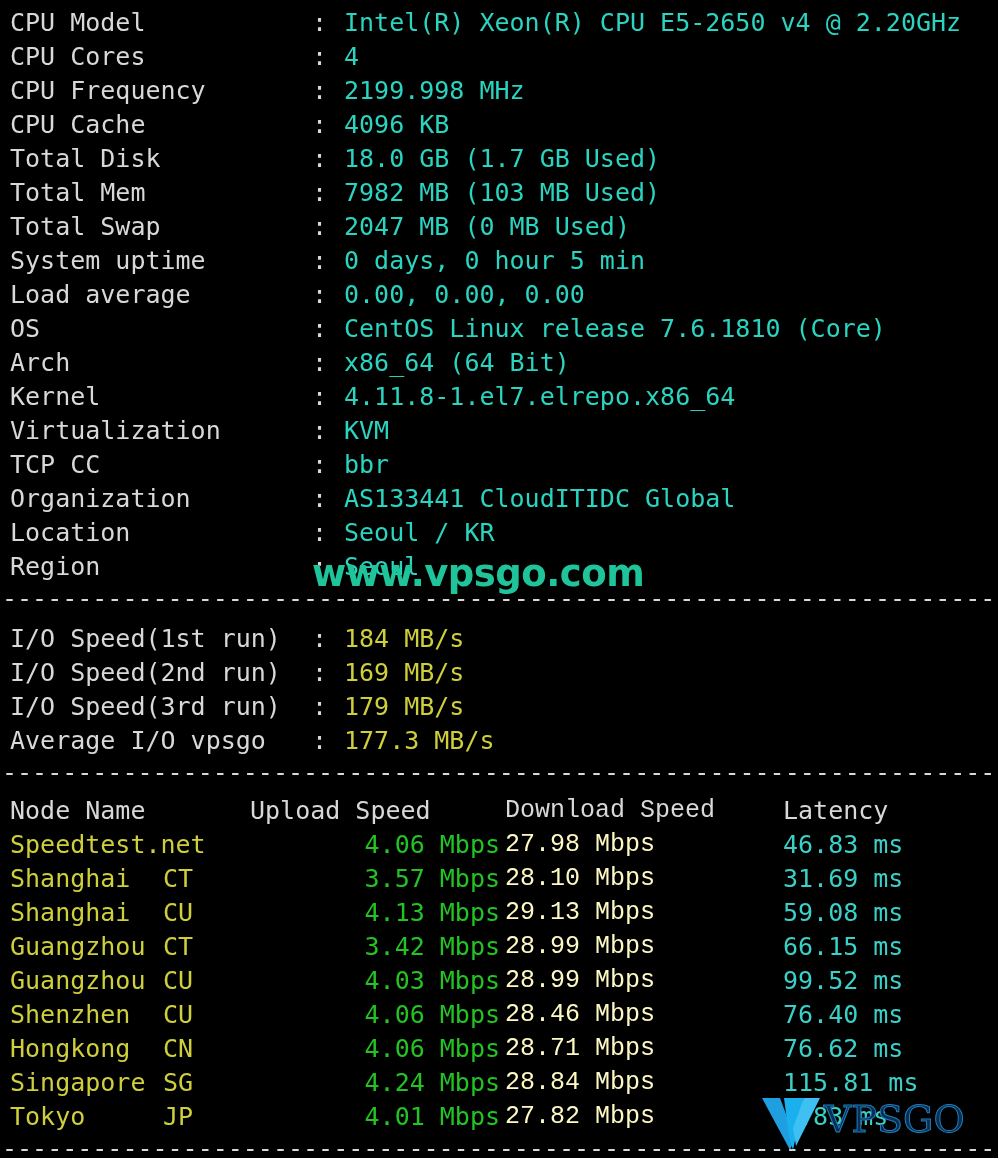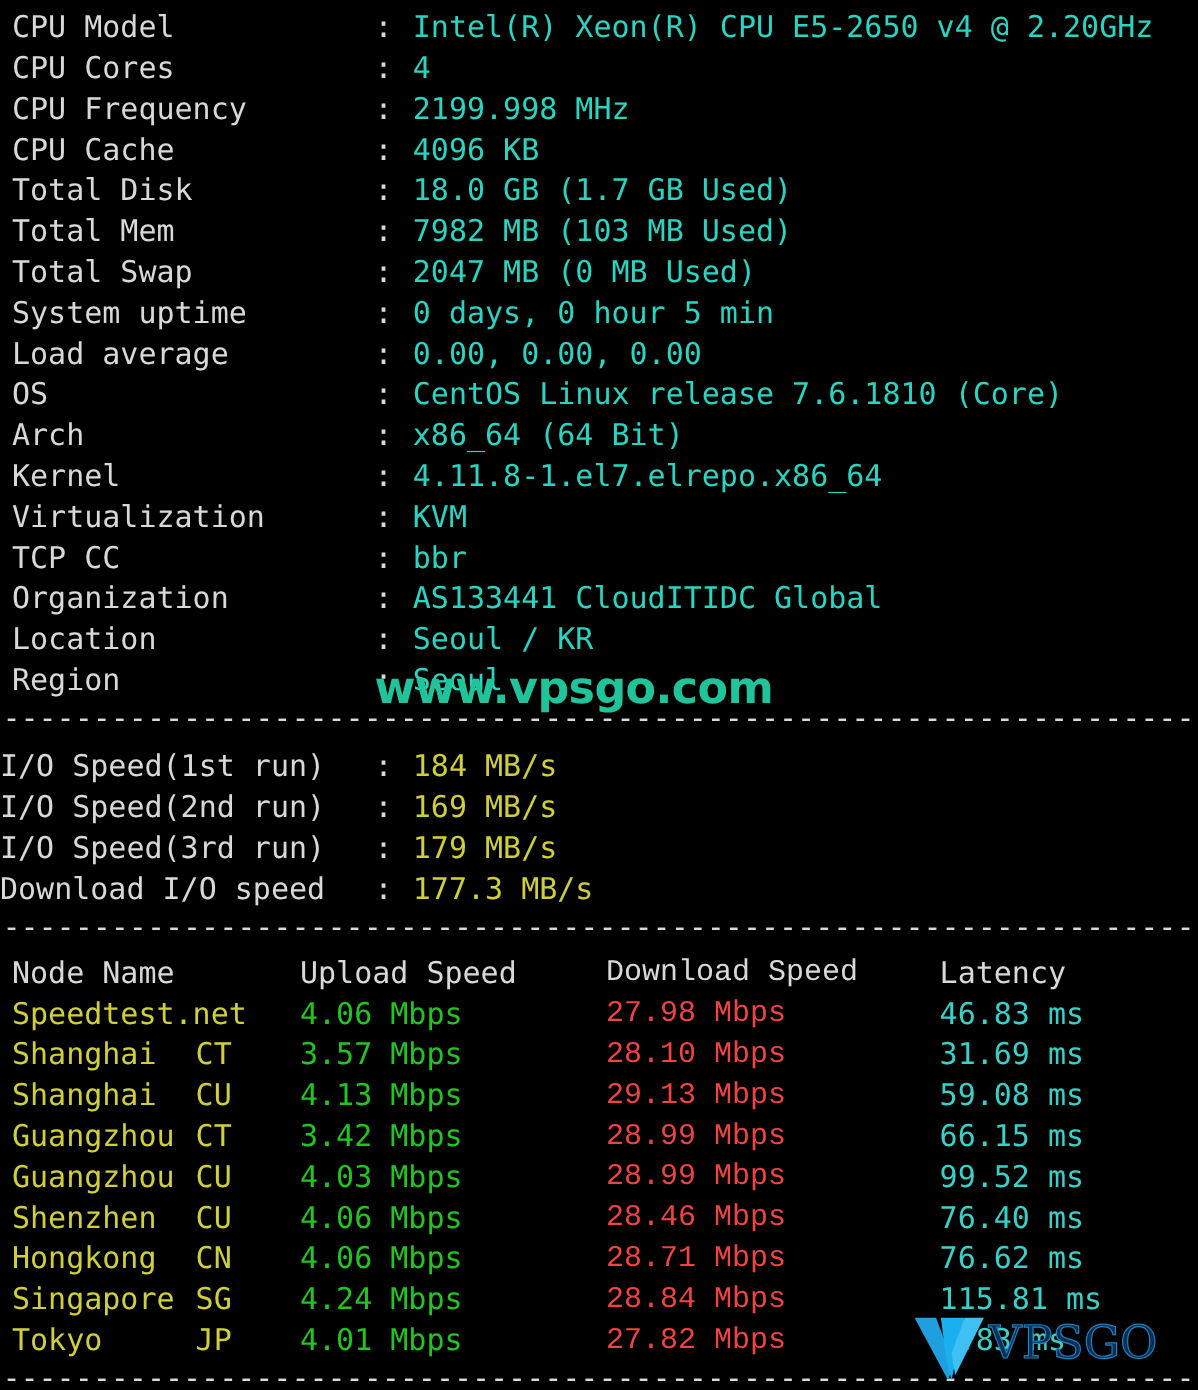--- a/index.html
+++ b/index.html
@@ -39,41 +39,42 @@
     padding-left: 10px;
     box-sizing: border-box;
   }
   .colon {
     display: inline-block;
     width: 32px;
     color: #d8d8d8;
   }
   .value-cyan { color: #2ad4c0; }
   .value-yellow { color: #cfcf3c; }
-  .value-green { color: #22c322; }
-  .value-red { color: #ef4444; }
+  .value-green { color: #22c322; text-align: right; }
+  .value-red { color: #fef9c3; }
   .value-latency { color: #3ad0c8; }
 
   .sep {
     height: 30px;
     line-height: 30px;
     font-size: 25px;
     color: #d8d8d8;
     white-space: pre;
     overflow: hidden;
     padding-left: 2px;
     letter-spacing: 0px;
   }
   .sep-io { margin-top: 0px; }
 
   .io-section { padding-top: 8px; }
   .io-label {
     display: inline-block;
     width: 312px;
     color: #d8d8d8;
+    padding-left: 10px;
     box-sizing: border-box;
   }
 
   .table-section { padding-top: 6px; }
   .tbl-row {
     position: relative;
     height: 34px;
     line-height: 34px;
     font-size: 25px;
     white-space: pre;
@@ -174,21 +175,21 @@
       <div class="line"><span class="label">Location</span><span class="colon">:</span><span class="value-cyan">Seoul / KR</span></div>
       <div class="line"><span class="label">Region</span><span class="colon">:</span><span class="value-cyan">Seoul</span></div>
     </div>
 
   <div class="sep">-------------------------------------------------------------------------------------------</div>
 
   <div class="io-section" id="io-section">
       <div class="line"><span class="io-label">I/O Speed(1st run)</span><span class="colon">:</span><span class="value-yellow">184 MB/s</span></div>
       <div class="line"><span class="io-label">I/O Speed(2nd run)</span><span class="colon">:</span><span class="value-yellow">169 MB/s</span></div>
       <div class="line"><span class="io-label">I/O Speed(3rd run)</span><span class="colon">:</span><span class="value-yellow">179 MB/s</span></div>
-      <div class="line"><span class="io-label">Download I/O speed</span><span class="colon">:</span><span class="value-yellow">177.3 MB/s</span></div>
+      <div class="line"><span class="io-label">Average I/O vpsgo</span><span class="colon">:</span><span class="value-yellow">177.3 MB/s</span></div>
     </div>
 
   <div class="sep sep-io">-------------------------------------------------------------------------------------------</div>
 
   <div class="table-section" id="speedtest-section">
       <div class="tbl-row"><span class="c-node hdr">Node Name</span><span class="c-isp hdr"></span><span class="c-up hdr">Upload Speed</span><span class="c-down hdr">Download Speed</span><span class="c-lat hdr">Latency</span></div>
       <div class="tbl-row"><span class="c-node value-yellow">Speedtest.net</span><span class="c-isp value-yellow"></span><span class="c-up value-green">4.06 Mbps</span><span class="c-down value-red">27.98 Mbps</span><span class="c-lat value-latency">46.83 ms</span></div>
       <div class="tbl-row"><span class="c-node value-yellow">Shanghai</span><span class="c-isp value-yellow">CT</span><span class="c-up value-green">3.57 Mbps</span><span class="c-down value-red">28.10 Mbps</span><span class="c-lat value-latency">31.69 ms</span></div>
       <div class="tbl-row"><span class="c-node value-yellow">Shanghai</span><span class="c-isp value-yellow">CU</span><span class="c-up value-green">4.13 Mbps</span><span class="c-down value-red">29.13 Mbps</span><span class="c-lat value-latency">59.08 ms</span></div>
       <div class="tbl-row"><span class="c-node value-yellow">Guangzhou</span><span class="c-isp value-yellow">CT</span><span class="c-up value-green">3.42 Mbps</span><span class="c-down value-red">28.99 Mbps</span><span class="c-lat value-latency">66.15 ms</span></div>

